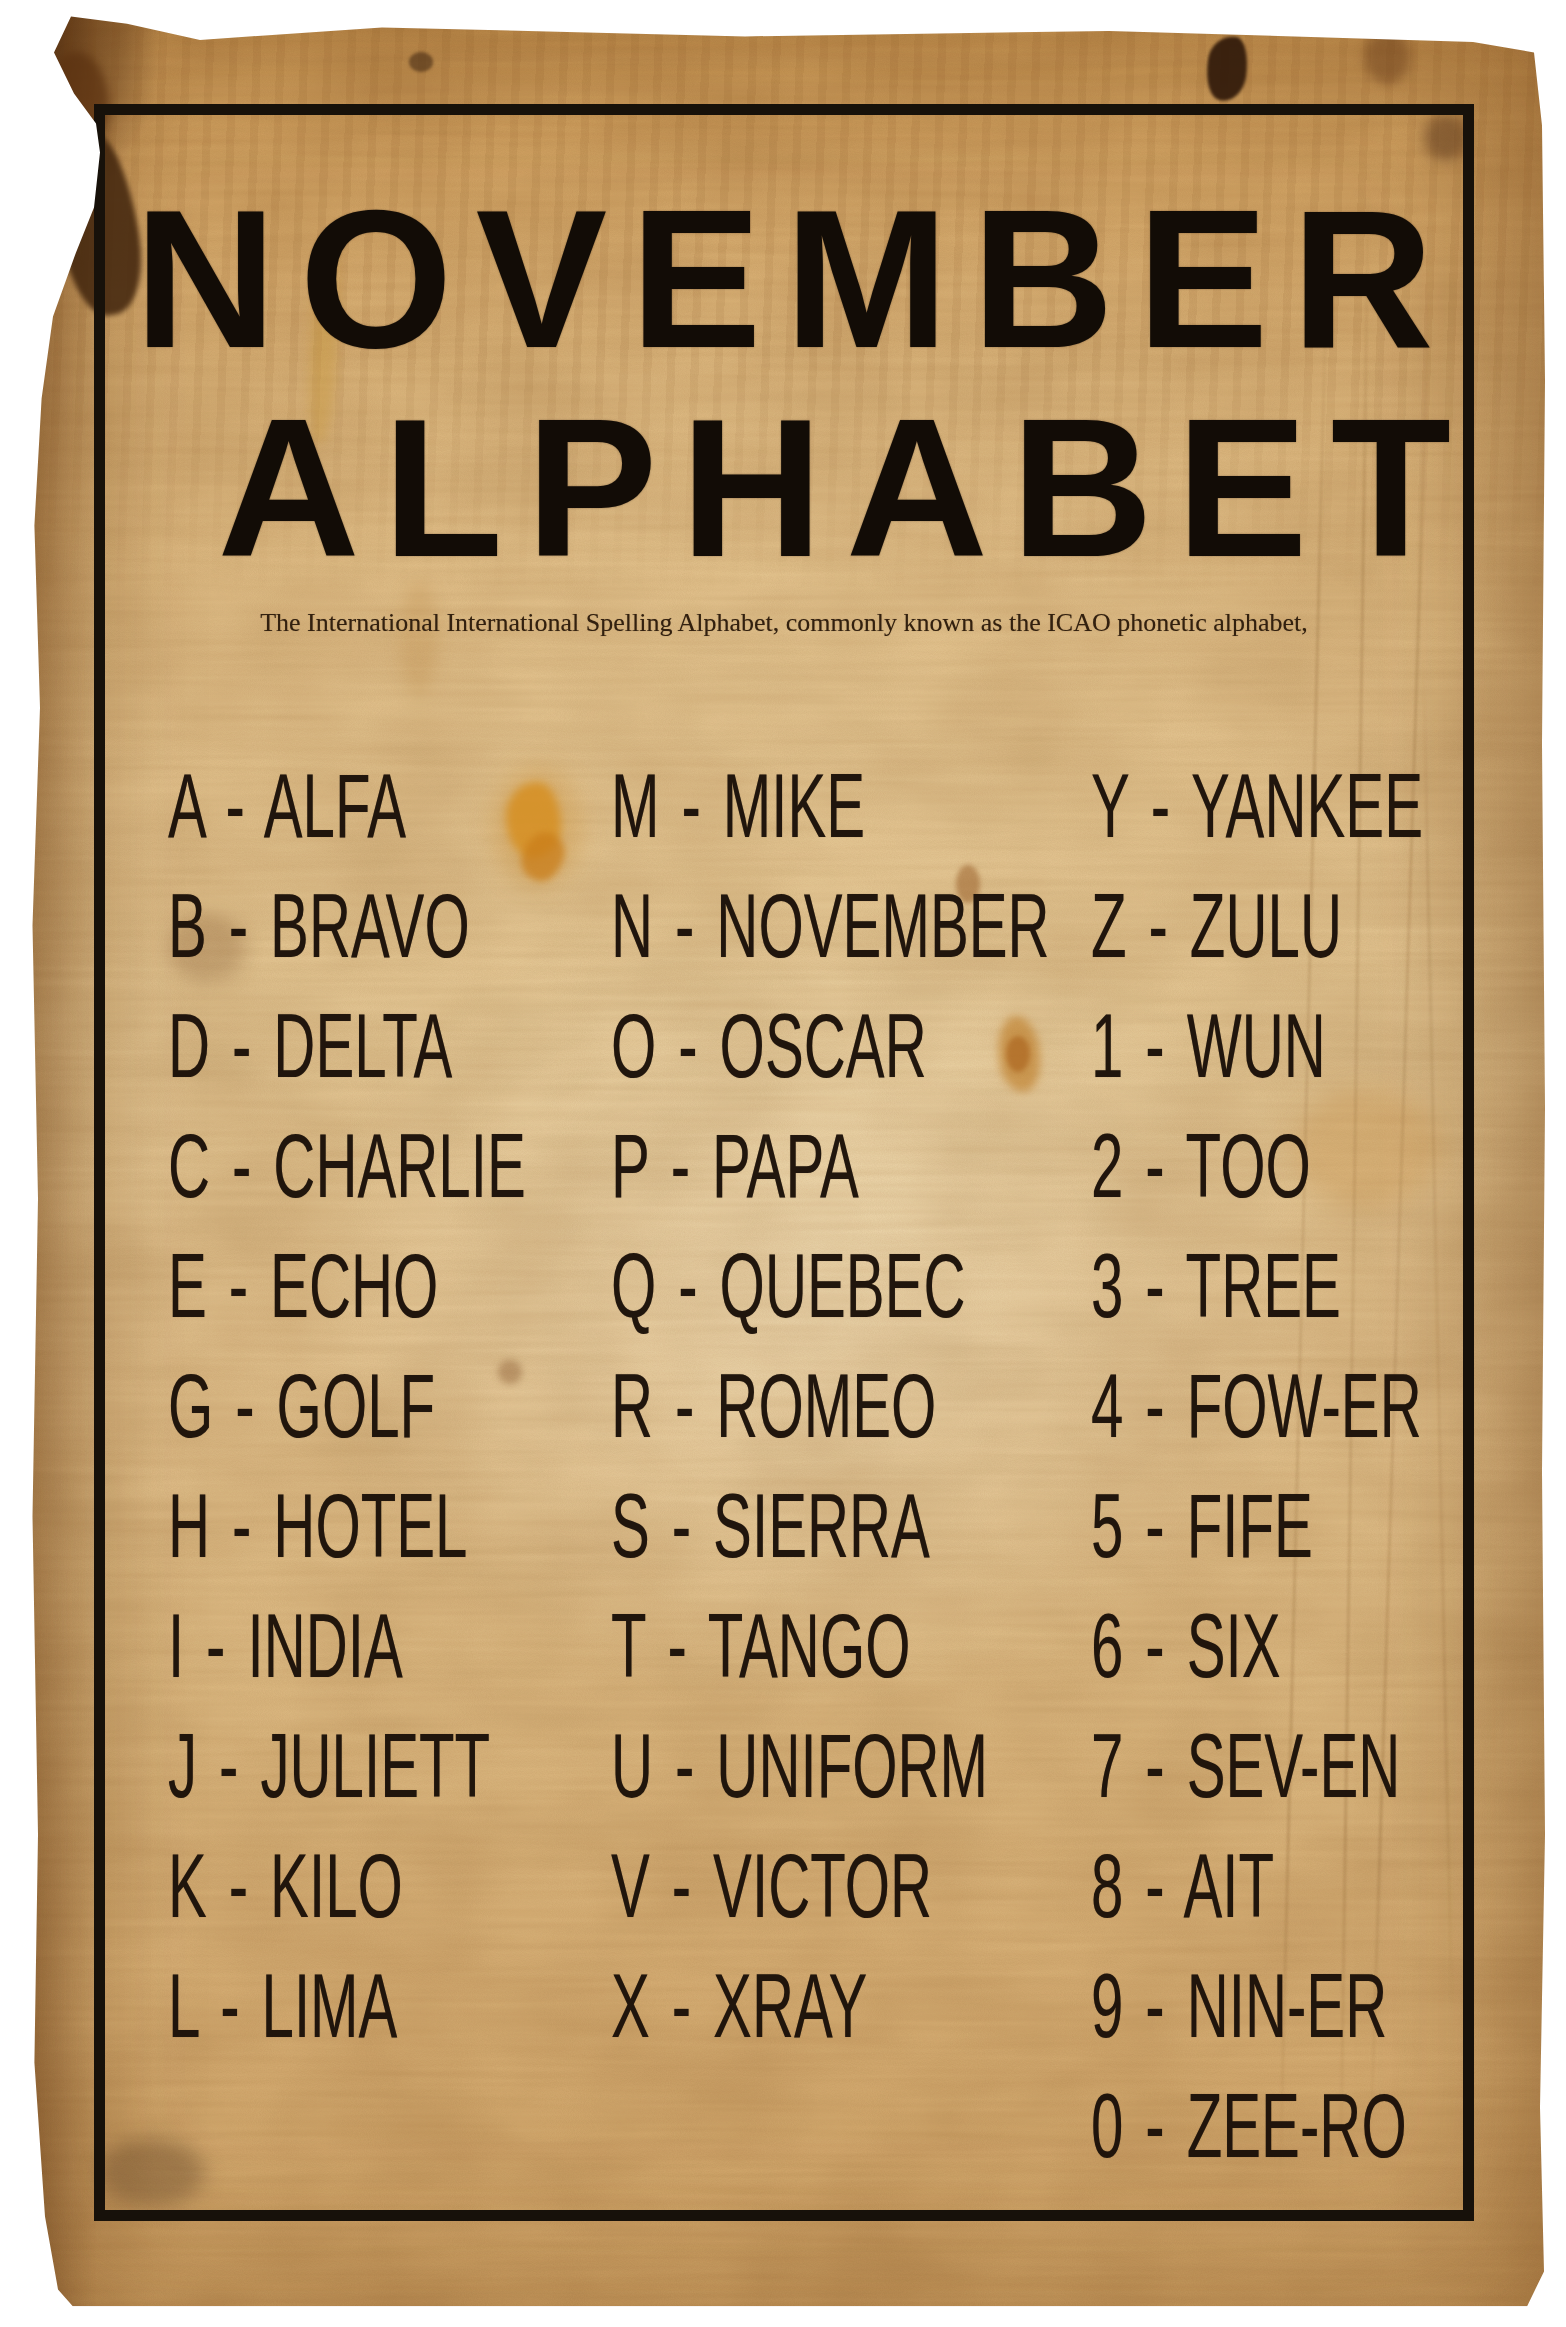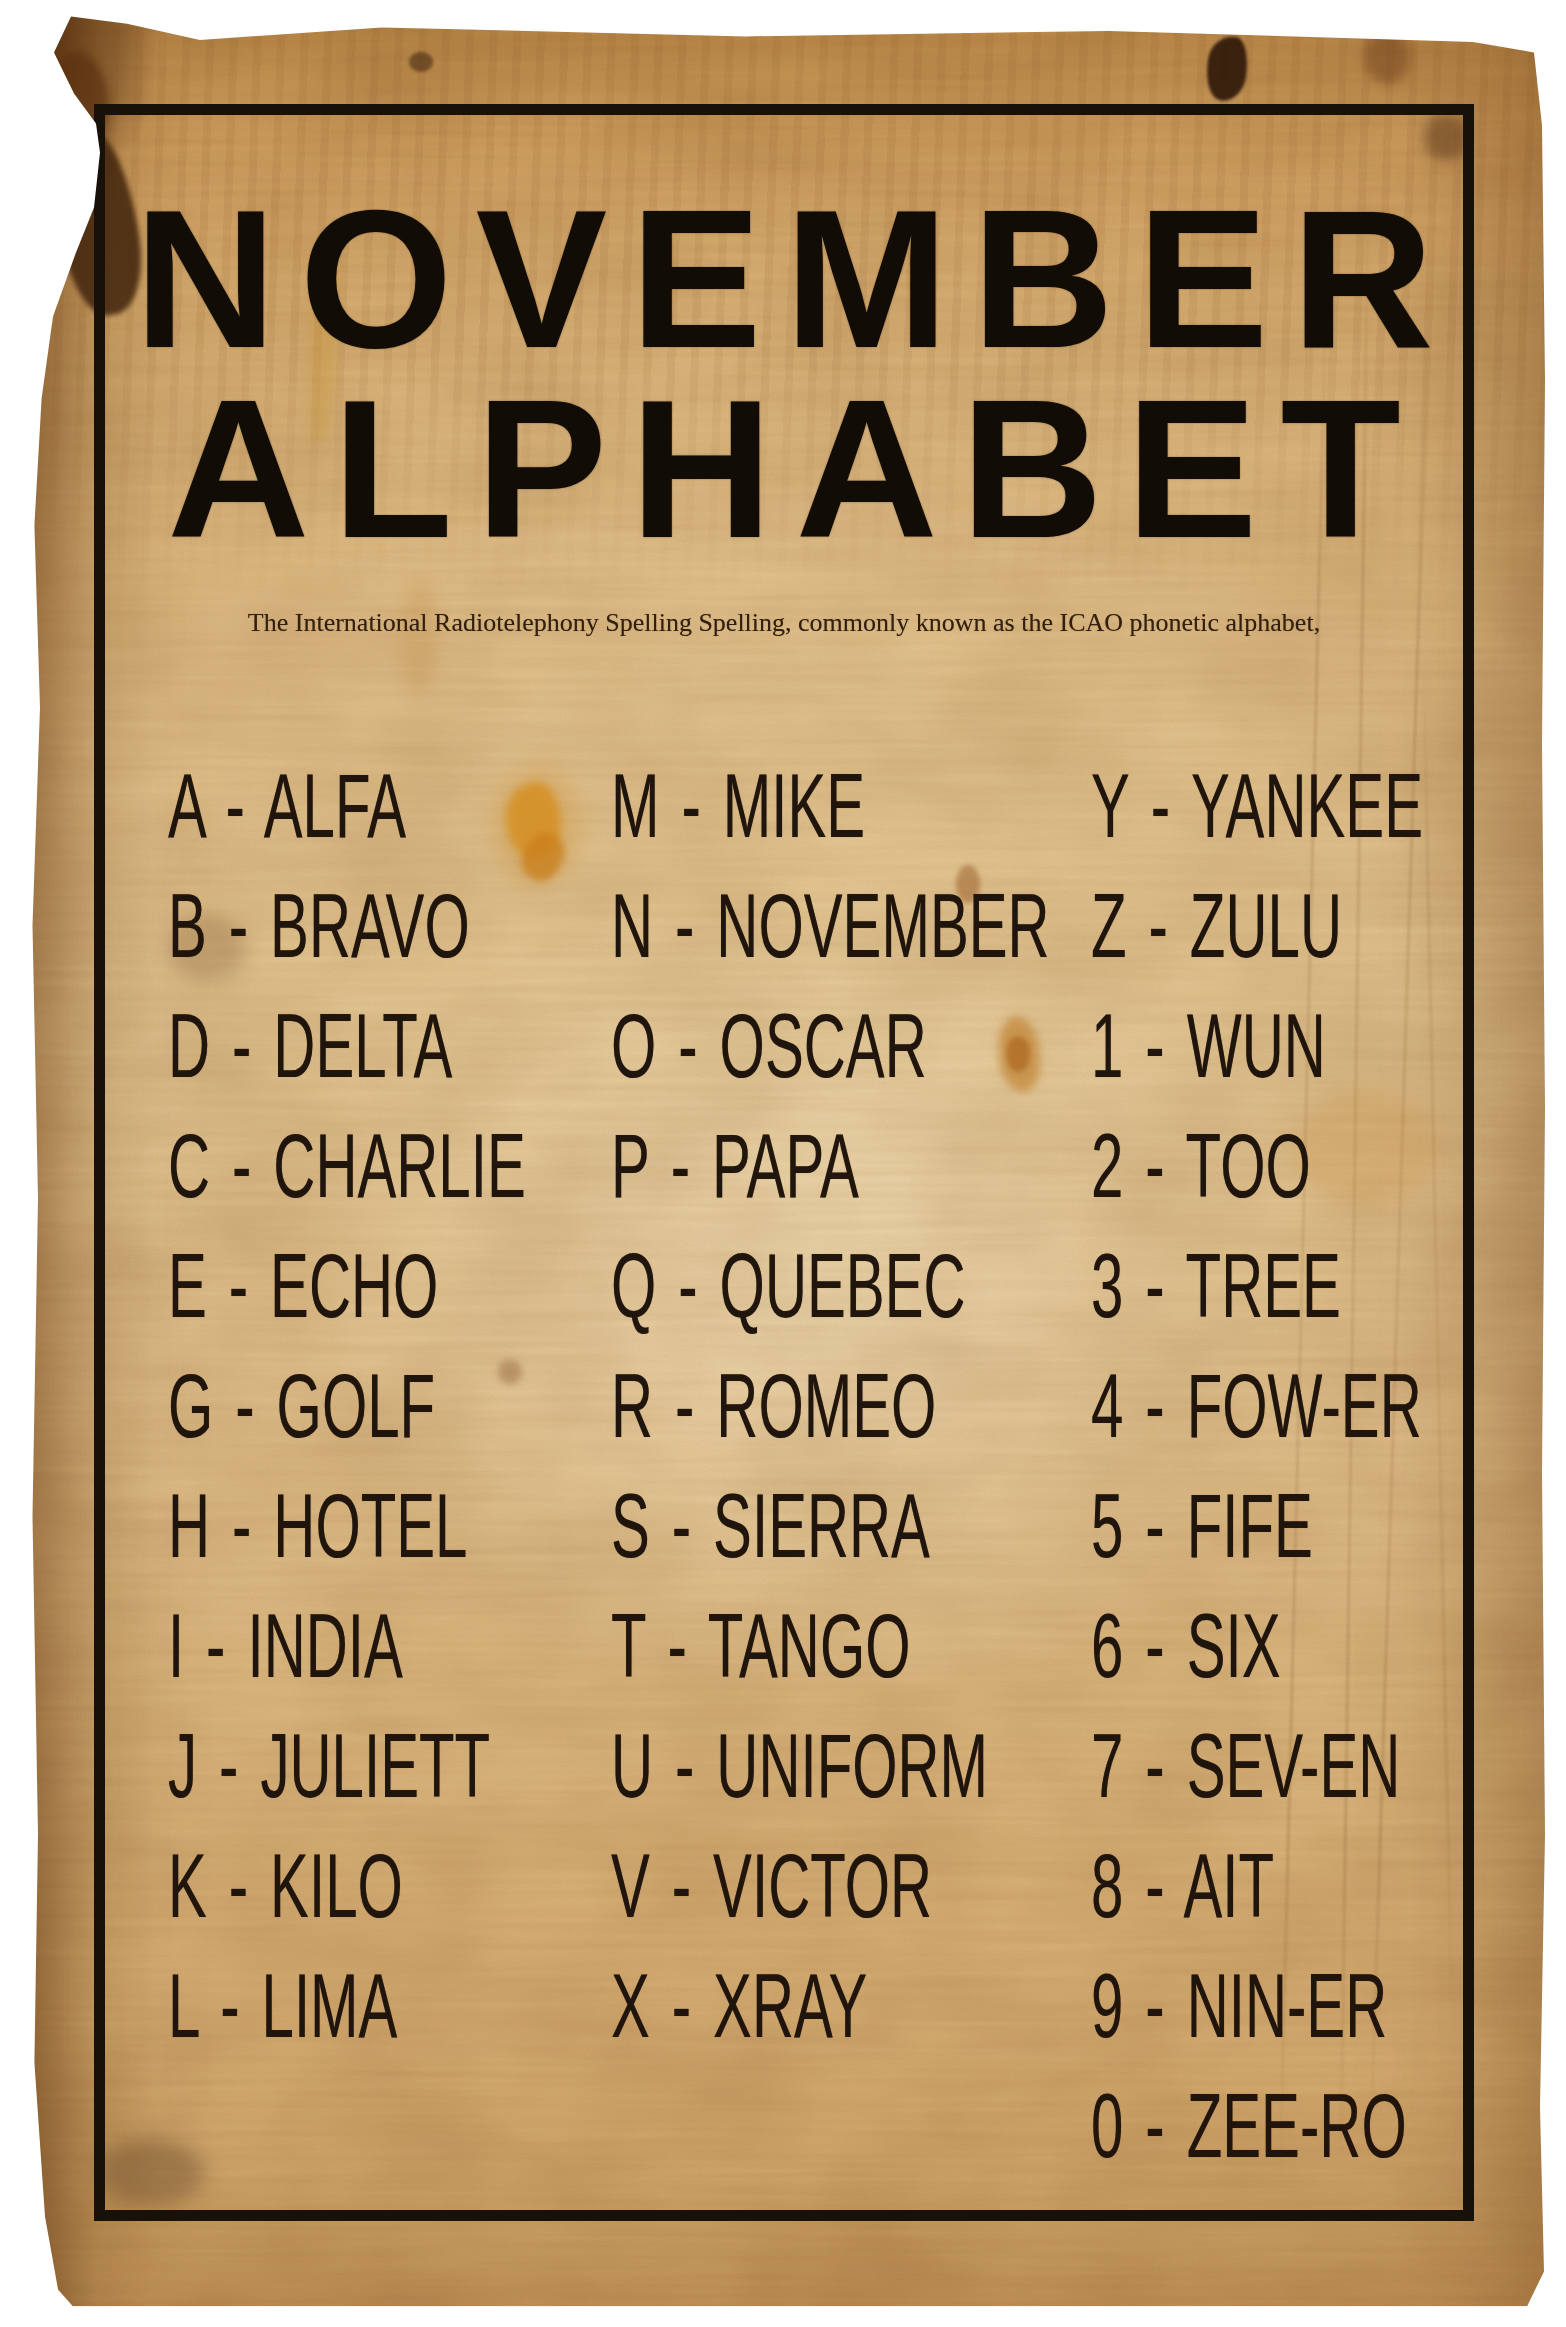--- a/index.html
+++ b/index.html
@@ -91,21 +91,21 @@
 
   
   .frame{position:absolute;left:76px;top:88px;width:1380px;height:2117px;
          border:11.8px solid #17110a;box-sizing:border-box;}
 
   .title{position:absolute;left:76px;width:1380px;text-align:center;
          font-weight:bold;font-size:197px;line-height:197px;letter-spacing:23px;padding-left:23px;
          box-sizing:border-box;color:#120c06;white-space:nowrap;
          text-shadow:0 0 1.8px rgba(40,25,10,0.45);}
   .title.l1{top:165px;}
-  .title.l2{top:355px;}
+  .title.l2{top:374px;text-align:right;}
 
   .subtitle{position:absolute;left:76px;top:591px;width:1380px;text-align:center;
             font-family:"Liberation Serif","DejaVu Serif",serif;font-size:26px;line-height:32px;
             color:#32200f;text-shadow:0 0 0.9px rgba(60,40,20,0.4);}
 
   .col{position:absolute;top:726px;margin-top:17px;}
   .col1{left:150px;} .col2{left:593px;} .col3{left:1073px;}
   .row{height:120px;line-height:94px;white-space:nowrap;}
   .cond{display:inline-block;transform:scaleX(0.64);transform-origin:0 50%;
         font-size:91px;font-weight:400;word-spacing:9px;color:rgba(26,17,10,0.95);
@@ -162,21 +162,21 @@
     <div class="crease c2"></div>
     <div class="crease c3"></div>
     <div class="crease c4"></div>
 
     <div class="frame"></div>
 
     <div class="title l1">NOVEMBER</div>
     <div class="title l2">ALPHABET</div>
 
     <div class="subtitle">
-      <div>The International Radiotelephony Spelling Spelling, commonly known as the ICAO phonetic alphabet,</div>
+      <div>The International International Spelling Alphabet, commonly known as the ICAO phonetic alphabet,</div>
     </div>
 
     <div class="col col1" id="col-0">
         <div class="row"><span class="cond">A - ALFA</span></div>
         <div class="row"><span class="cond">B - BRAVO</span></div>
         <div class="row"><span class="cond">D - DELTA</span></div>
         <div class="row"><span class="cond">C - CHARLIE</span></div>
         <div class="row"><span class="cond">E - ECHO</span></div>
         <div class="row"><span class="cond">G - GOLF</span></div>
         <div class="row"><span class="cond">H - HOTEL</span></div>

